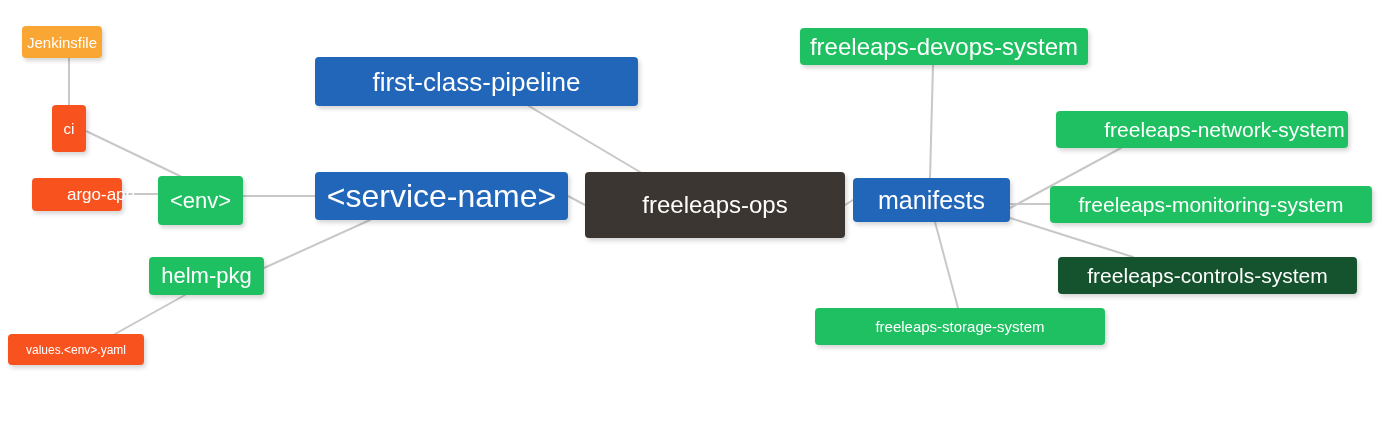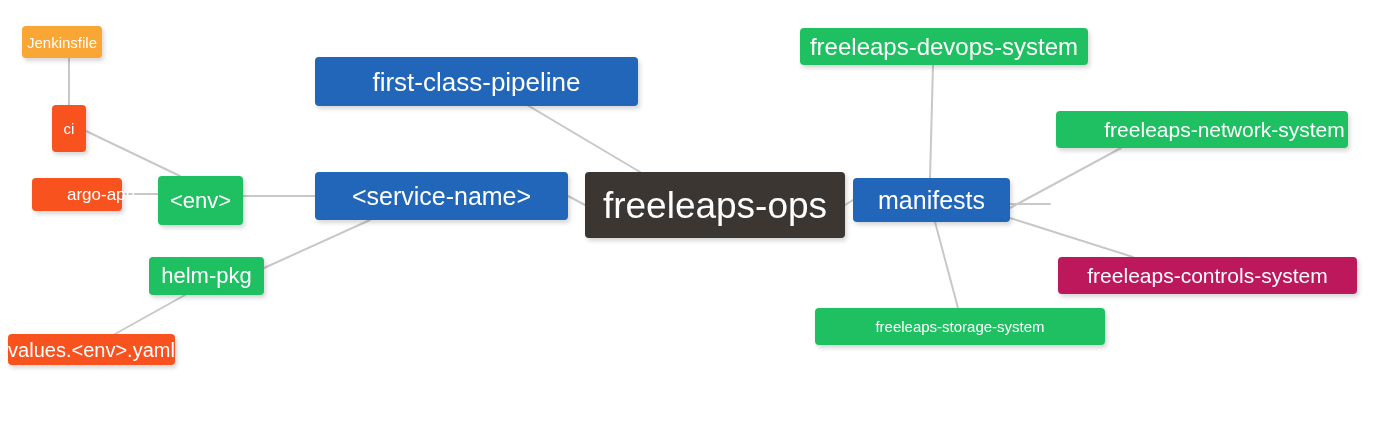--- a/index.html
+++ b/index.html
@@ -53,27 +53,28 @@
       <line x1="180" y1="176" x2="86" y2="131" stroke="#c8c8c8" stroke-width="2" stroke-linecap="round"></line>
       <line x1="158" y1="194" x2="122" y2="194" stroke="#c8c8c8" stroke-width="2" stroke-linecap="round"></line>
       <line x1="69" y1="105" x2="69" y2="58" stroke="#c8c8c8" stroke-width="2" stroke-linecap="round"></line>
       <line x1="185" y1="295" x2="115" y2="334" stroke="#c8c8c8" stroke-width="2" stroke-linecap="round"></line>
       <line x1="930" y1="178" x2="933" y2="65" stroke="#c8c8c8" stroke-width="2" stroke-linecap="round"></line>
       <line x1="1010" y1="208" x2="1121" y2="148" stroke="#c8c8c8" stroke-width="2" stroke-linecap="round"></line>
       <line x1="1010" y1="204" x2="1050" y2="204" stroke="#c8c8c8" stroke-width="2" stroke-linecap="round"></line>
       <line x1="1010" y1="218" x2="1133" y2="257" stroke="#c8c8c8" stroke-width="2" stroke-linecap="round"></line>
       <line x1="935" y1="222" x2="958" y2="308" stroke="#c8c8c8" stroke-width="2" stroke-linecap="round"></line>
     </svg>
-<div class="node" style="left: 585px; top: 172px; width: 260px; height: 66px; background: rgb(59, 54, 50); font-size: 37px;">freeleaps-ops</div>
-    <div class="node" style="left: 315px; top: 172px; width: 253px; height: 48px; background: rgb(33, 102, 184); font-size: 25px;">&lt;service-name&gt;</div>
+<div class="node" style="left: 585px; top: 172px; width: 260px; height: 66px; background: rgb(59, 54, 50); font-size: 24px;">freeleaps-ops</div>
+    <div class="node" style="left: 315px; top: 172px; width: 253px; height: 48px; background: rgb(33, 102, 184); font-size: 32px;">&lt;service-name&gt;</div>
     <div class="node" style="left: 315px; top: 37px; width: 323px; height: 49px; background: rgb(33, 102, 184); font-size: 26px; margin-top: 20px;">first-class-pipeline</div>
     <div class="node" style="left: 853px; top: 178px; width: 157px; height: 44px; background: rgb(33, 102, 184); font-size: 25px;">manifests</div>
     <div class="node" style="left: 158px; top: 176px; width: 85px; height: 49px; background: rgb(31, 192, 97); font-size: 22px;">&lt;env&gt;</div>
     <div class="node" style="left: 149px; top: 257px; width: 115px; height: 38px; background: rgb(31, 192, 97); font-size: 22px; text-align: center;">helm-pkg</div>
     <div class="node" style="left: 52px; top: 105px; width: 34px; height: 47px; background: rgb(248, 82, 30); font-size: 15px;">ci</div>
     <div class="node" style="left: 32px; top: 178px; width: 90px; height: 33px; background: rgb(248, 82, 30); font-size: 17px; padding-left: 48px;">argo-app</div>
     <div class="node" style="left: 22px; top: 26px; width: 80px; height: 32px; background: rgb(250, 166, 52); font-size: 15px;">Jenkinsfile</div>
-    <div class="node" style="left: 8px; top: 334px; width: 167px; height: 31px; background: rgb(248, 82, 30); font-size: 20px;">values.&lt;env&gt;.yaml</div>
+    <div class="node" style="left: 8px; top: 334px; width: 136px; height: 31px; background: rgb(248, 82, 30); font-size: 12px;">values.&lt;env&gt;.yaml</div>
     <div class="node" style="left: 800px; top: 28px; width: 288px; height: 37px; background: rgb(31, 192, 97); font-size: 24px;">freeleaps-devops-system</div>
     <div class="node" style="left: 1056px; top: 111px; width: 292px; height: 37px; background: rgb(31, 192, 97); font-size: 21px; padding-left: 45px;">freeleaps-network-system</div>
-    <div class="node" style="left: 1058px; top: 257px; width: 299px; height: 37px; background: #be185d; font-size: 21px;">freeleaps-controls-system</div>
+    <div class="node" style="left: 1050px; top: 186px; width: 322px; height: 37px; background: rgb(31, 192, 97); font-size: 21px;">freeleaps-monitoring-system</div>
+    <div class="node" style="left: 1058px; top: 257px; width: 299px; height: 37px; background: #14532d; font-size: 21px;">freeleaps-controls-system</div>
     <div class="node" style="left: 815px; top: 308px; width: 290px; height: 37px; background: rgb(31, 192, 97); font-size: 15px;">freeleaps-storage-system</div>
   </div>
 
 </body></html>

